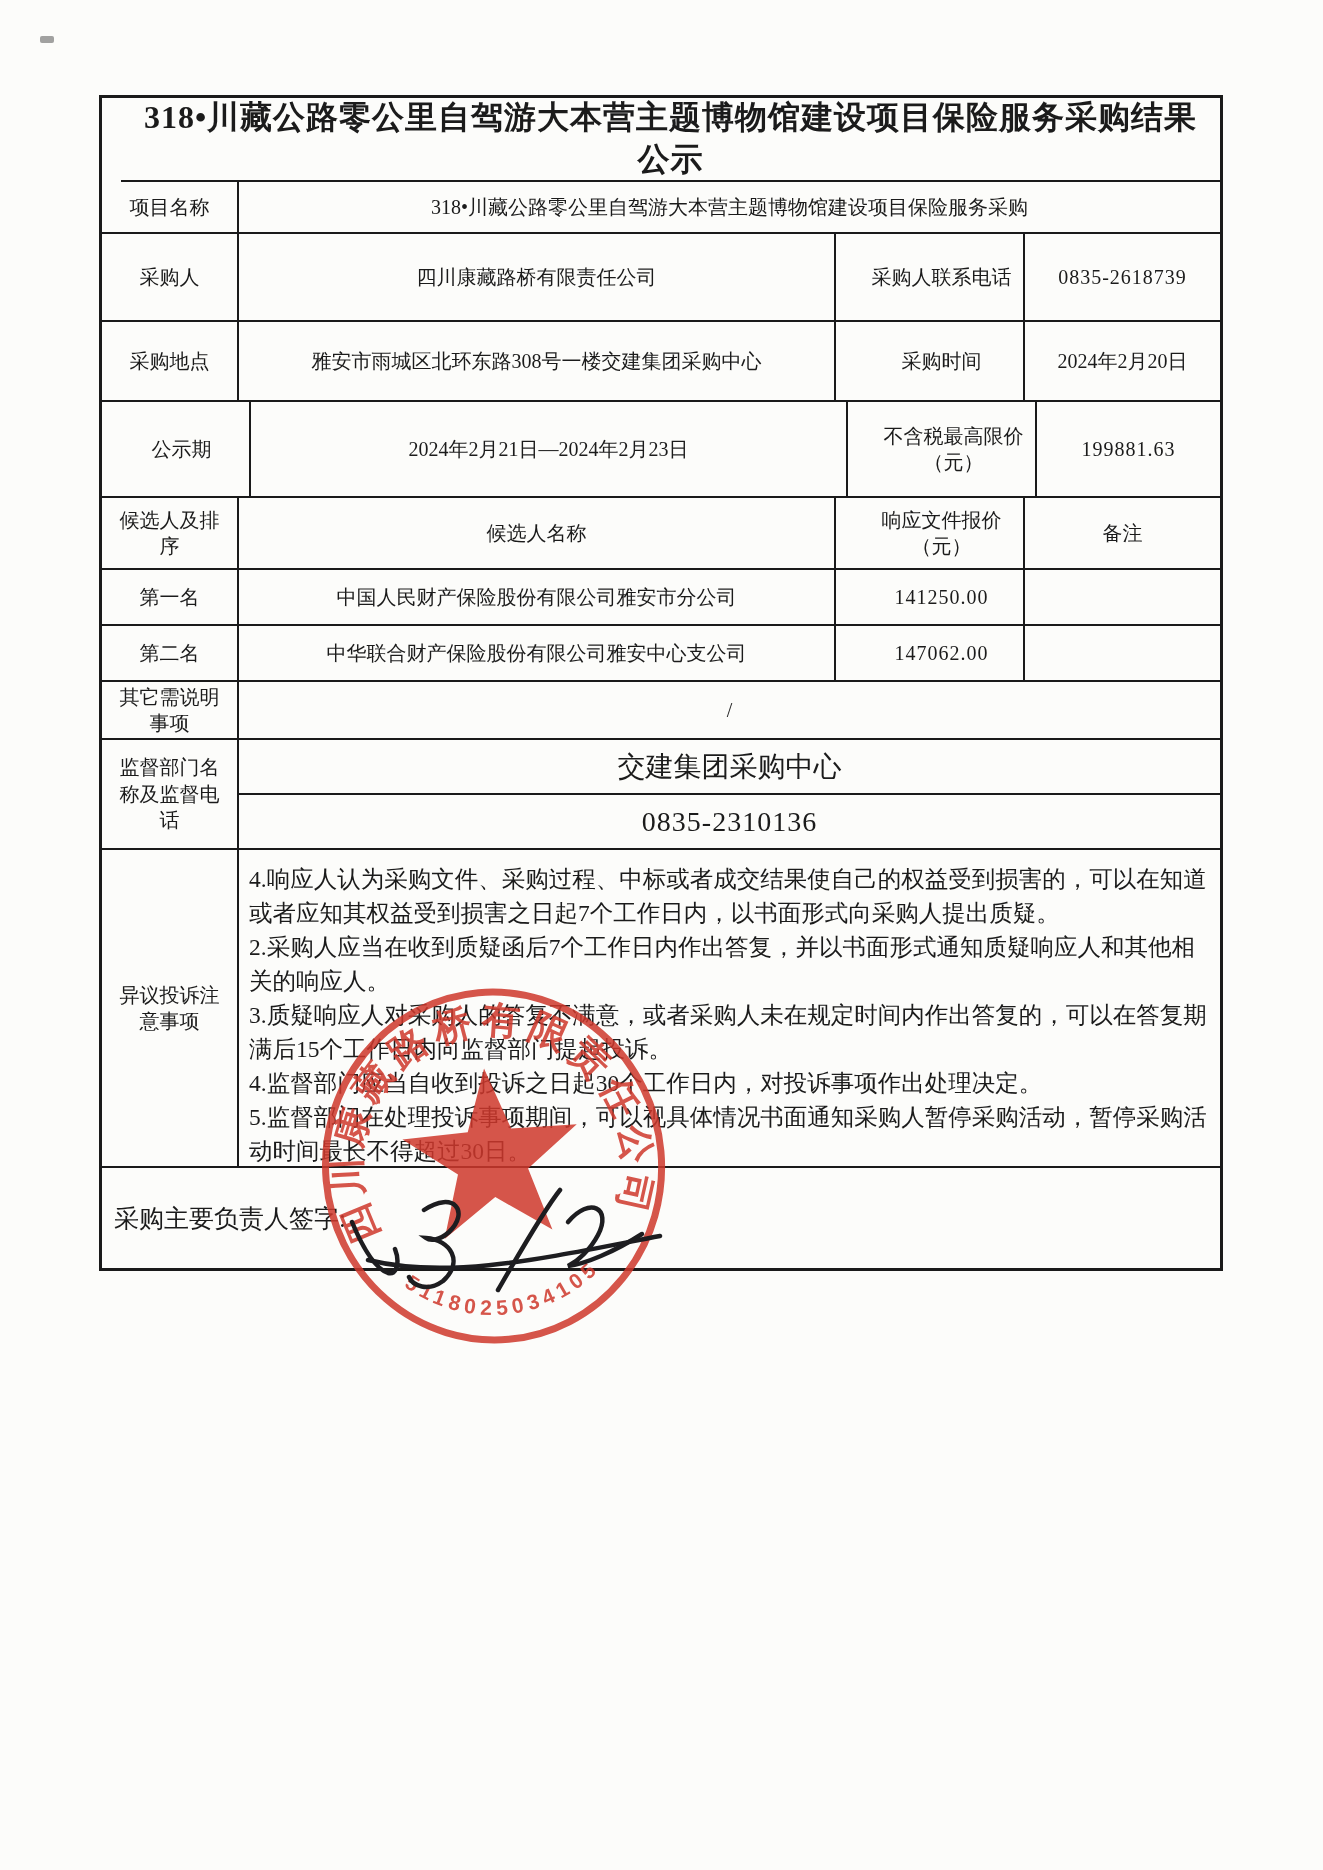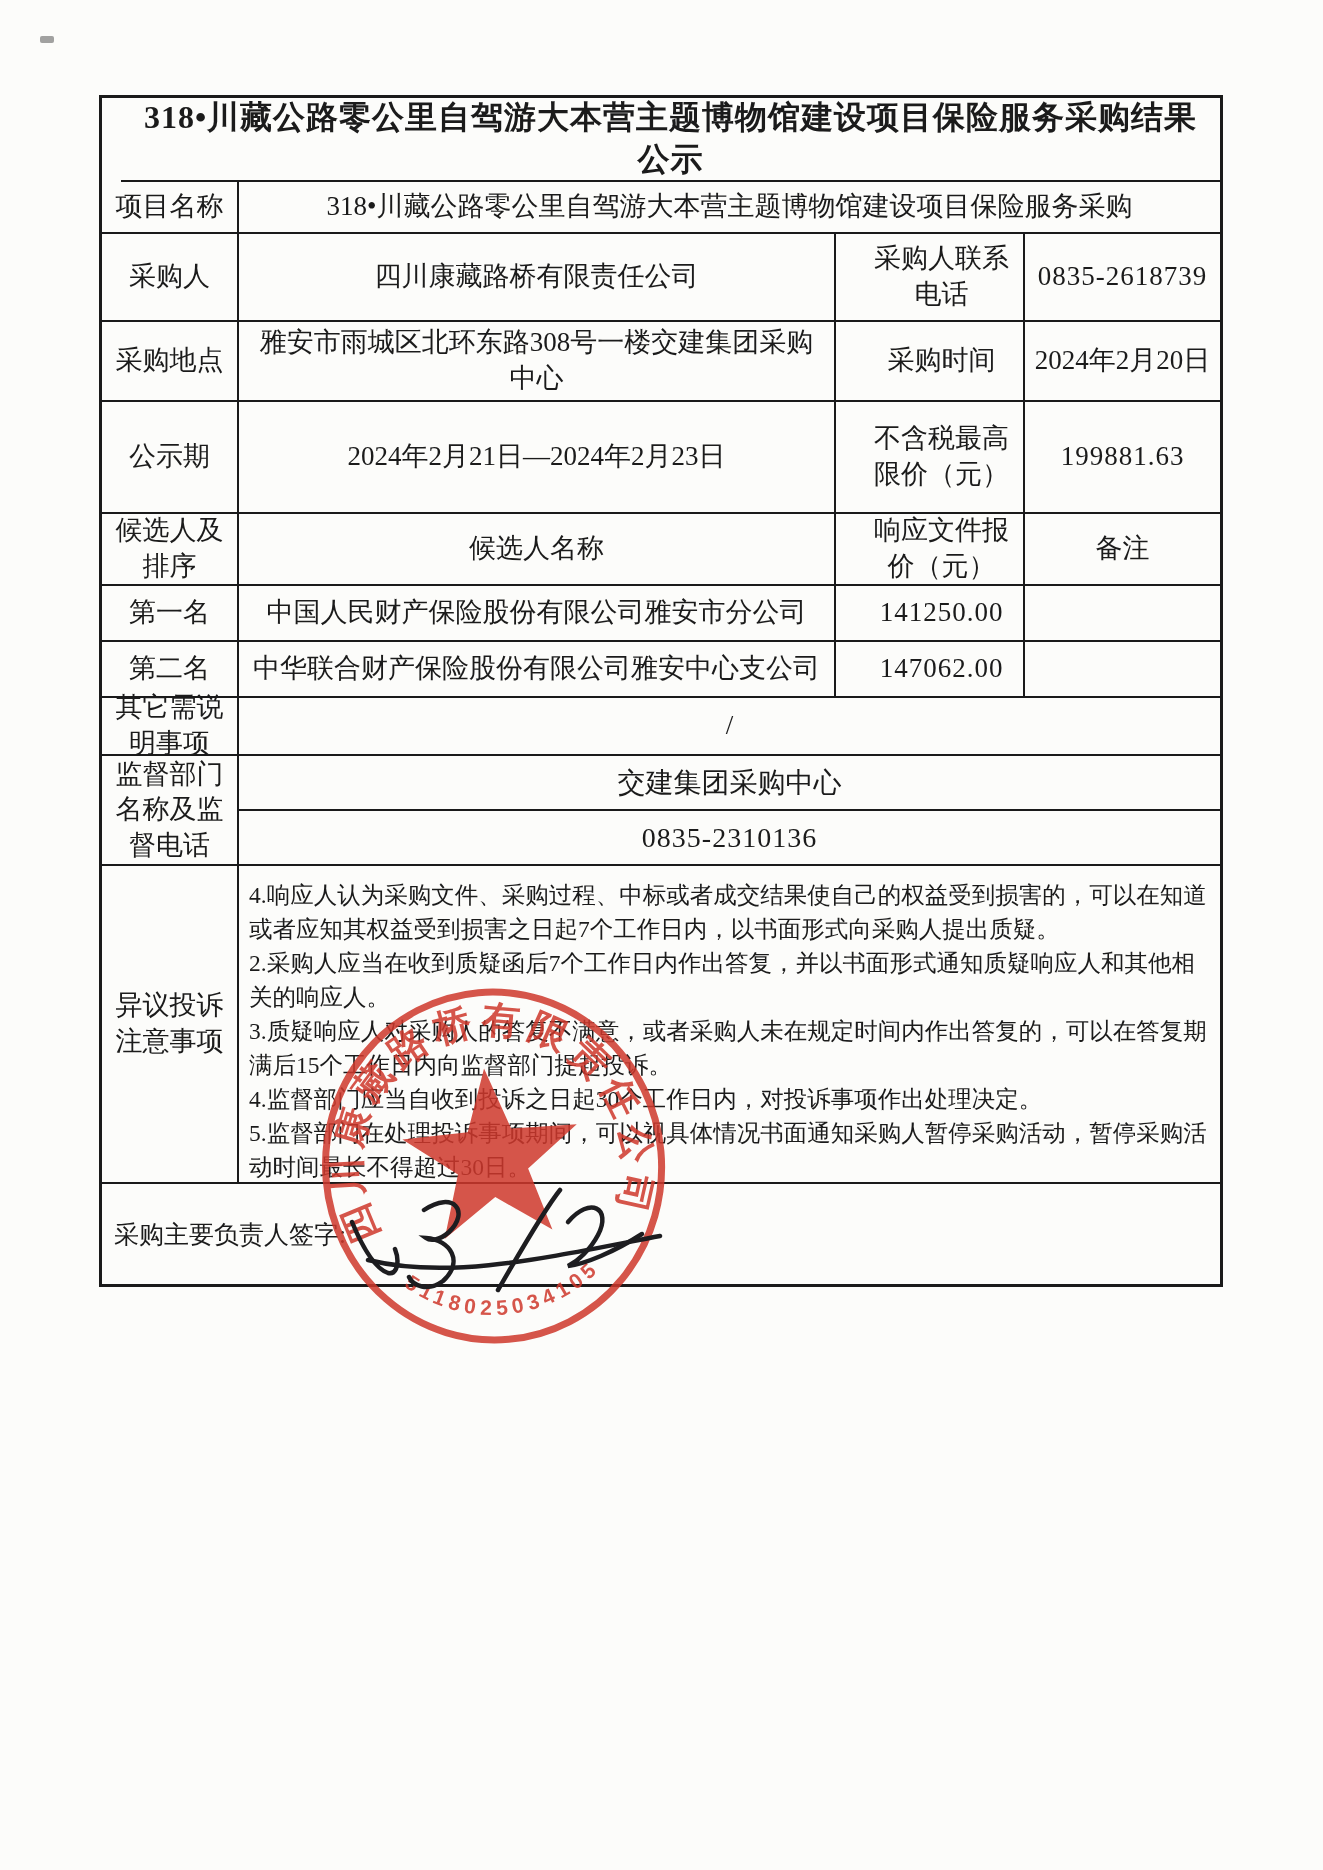--- a/index.html
+++ b/index.html
@@ -13,34 +13,34 @@
 
   .tbl {
     position:absolute; left:99px; top:95px; width:1118px;
     border:3px solid #1a1a1a; background:transparent;
   }
   .row { display:flex; border-bottom:2px solid #1a1a1a; box-sizing:border-box; }
   .row:last-child { border-bottom:none; }
   .c {
     box-sizing:border-box; border-right:2px solid #1a1a1a;
     display:flex; align-items:center; justify-content:center;
-    text-align:center; font-size:27px; line-height:1.32; padding:4px 8px;
+    text-align:center; font-size:20px; line-height:1.32; padding:4px 8px;
   }
   .c:last-child { border-right:none; }
   .c1 { flex:0 0 137px; width:137px; padding:4px 13px; }
   .c2 { flex:0 0 597px; width:597px; }
   .c3 { flex:0 0 165px; width:165px; padding:4px 6px;margin-left:24px; }
   .c4 { flex:1; }
   .merged { flex:1; }
 
   .h-title     { height:84px;margin-left:19px; }
   .h-project   { height:52px; }
   .h-purchaser { height:88px; }
   .h-location  { height:80px; }
-  .h-publicity { height:112px; }
+  .h-publicity { height:96px;padding-left:12px; }
   .h-chead     { height:72px; }
   .h-cand      { height:56px; }
   .h-other     { height:58px; }
   .h-sup       { height:110px; }
   .h-objection { height:318px; }
   .h-sign      { height:100px; }
 
   .titlecell { font-size:32px; font-weight:bold; line-height:1.3; letter-spacing:1px; }
   .num { letter-spacing:1px; }
 

